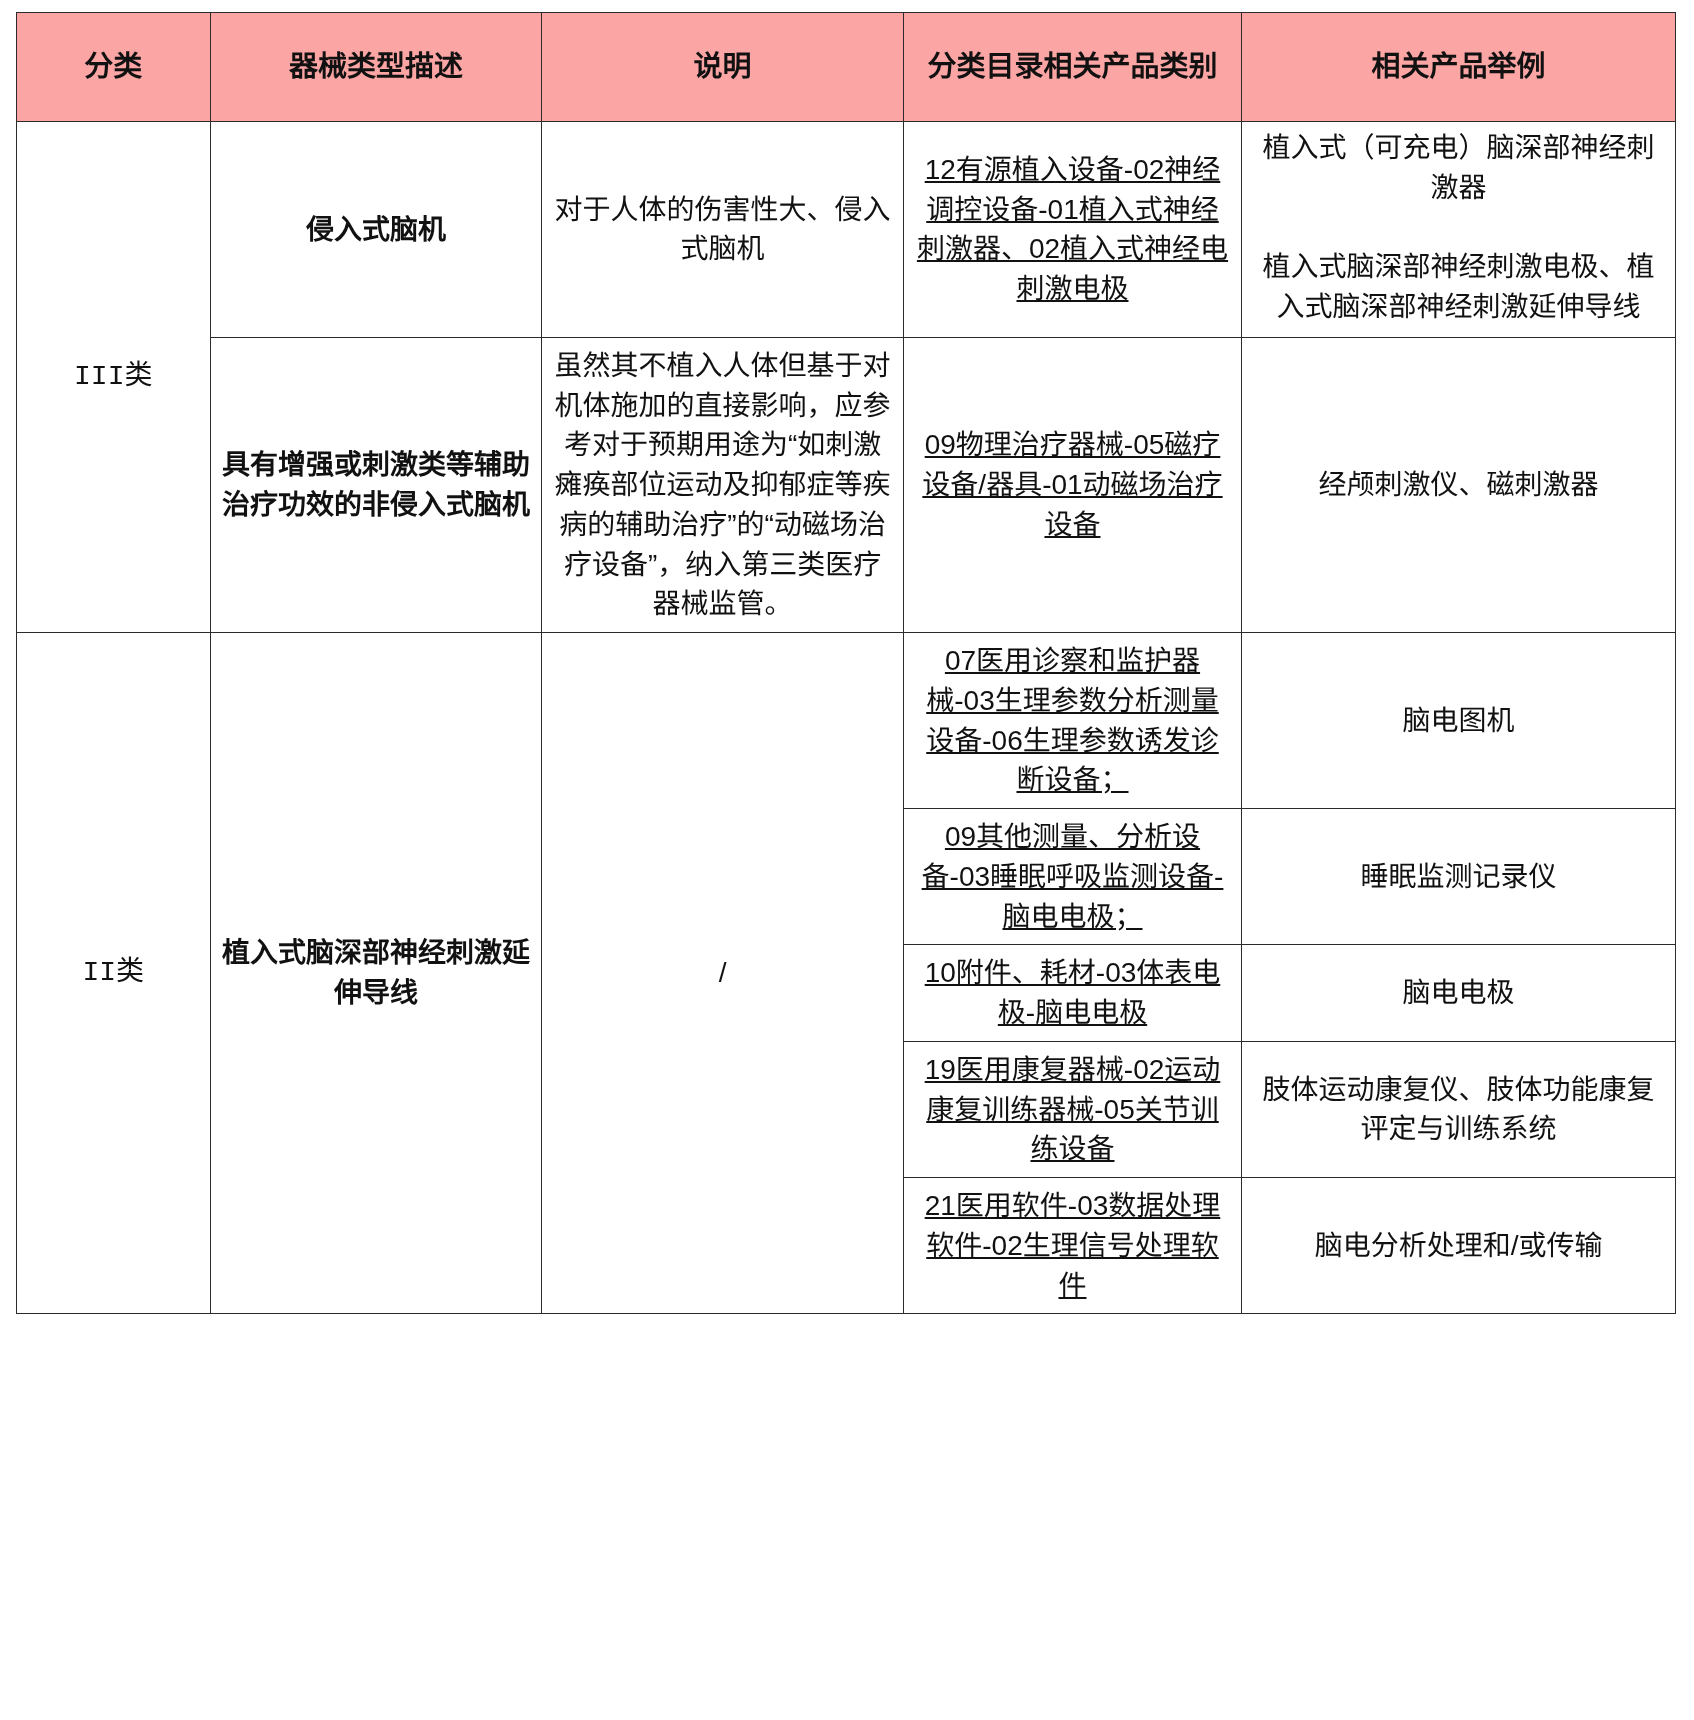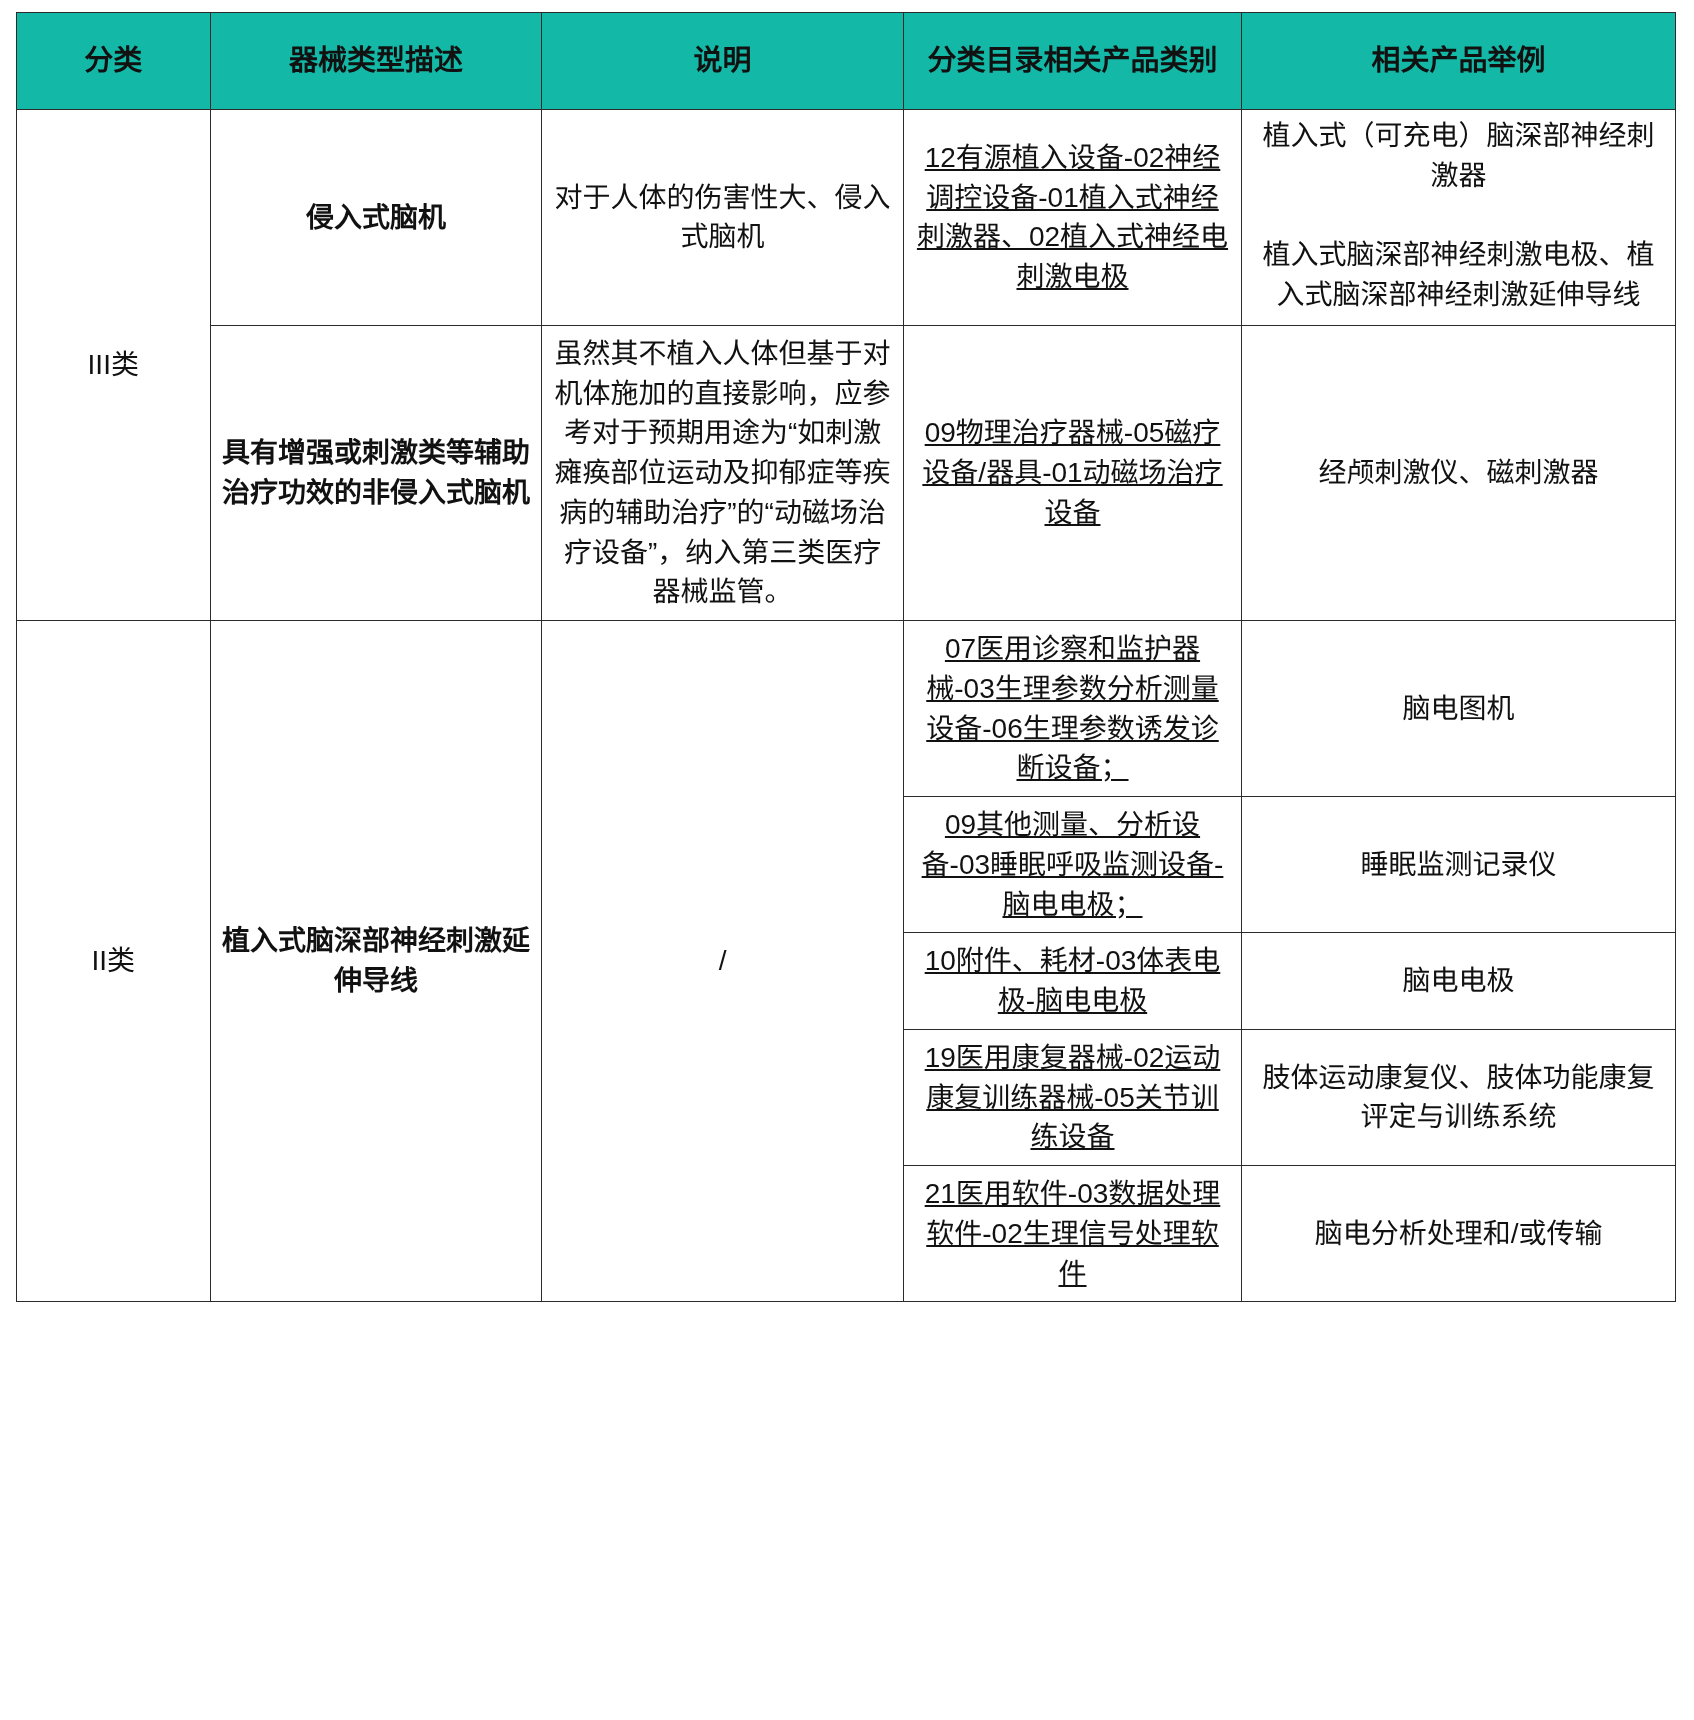--- a/index.html
+++ b/index.html
@@ -30,35 +30,36 @@
   table.device-table td {
     border: 1px solid #2b2b2b;
     vertical-align: middle;
     text-align: center;
     font-size: 28px;
     line-height: 1.42;
     padding: 8px 10px;
     word-break: break-word;
   }
   table.device-table thead th {
-    background: #14b8a6;
+    background: #fca5a5;
     font-weight: bold;
     font-size: 29px;
     height: 84px;
-    padding: 6px 8px;
+    padding: 12px 8px;
   }
   
   col.c1 { width: 182px; }
   col.c2 { width: 312px; }
   col.c3 { width: 340px; }
   col.c4 { width: 318px; }
   col.c5 { width: 408px; }
 
   td.cat-cell {
     font-size: 29px;
+    font-family: Liberation Mono, monospace;
   }
   td.type-cell {
     font-weight: bold;
     font-size: 29px;
     line-height: 1.5;
     font-family: Liberation Serif, serif;
   }
   td.note-cell {
     font-size: 28px;
     line-height: 1.5;

